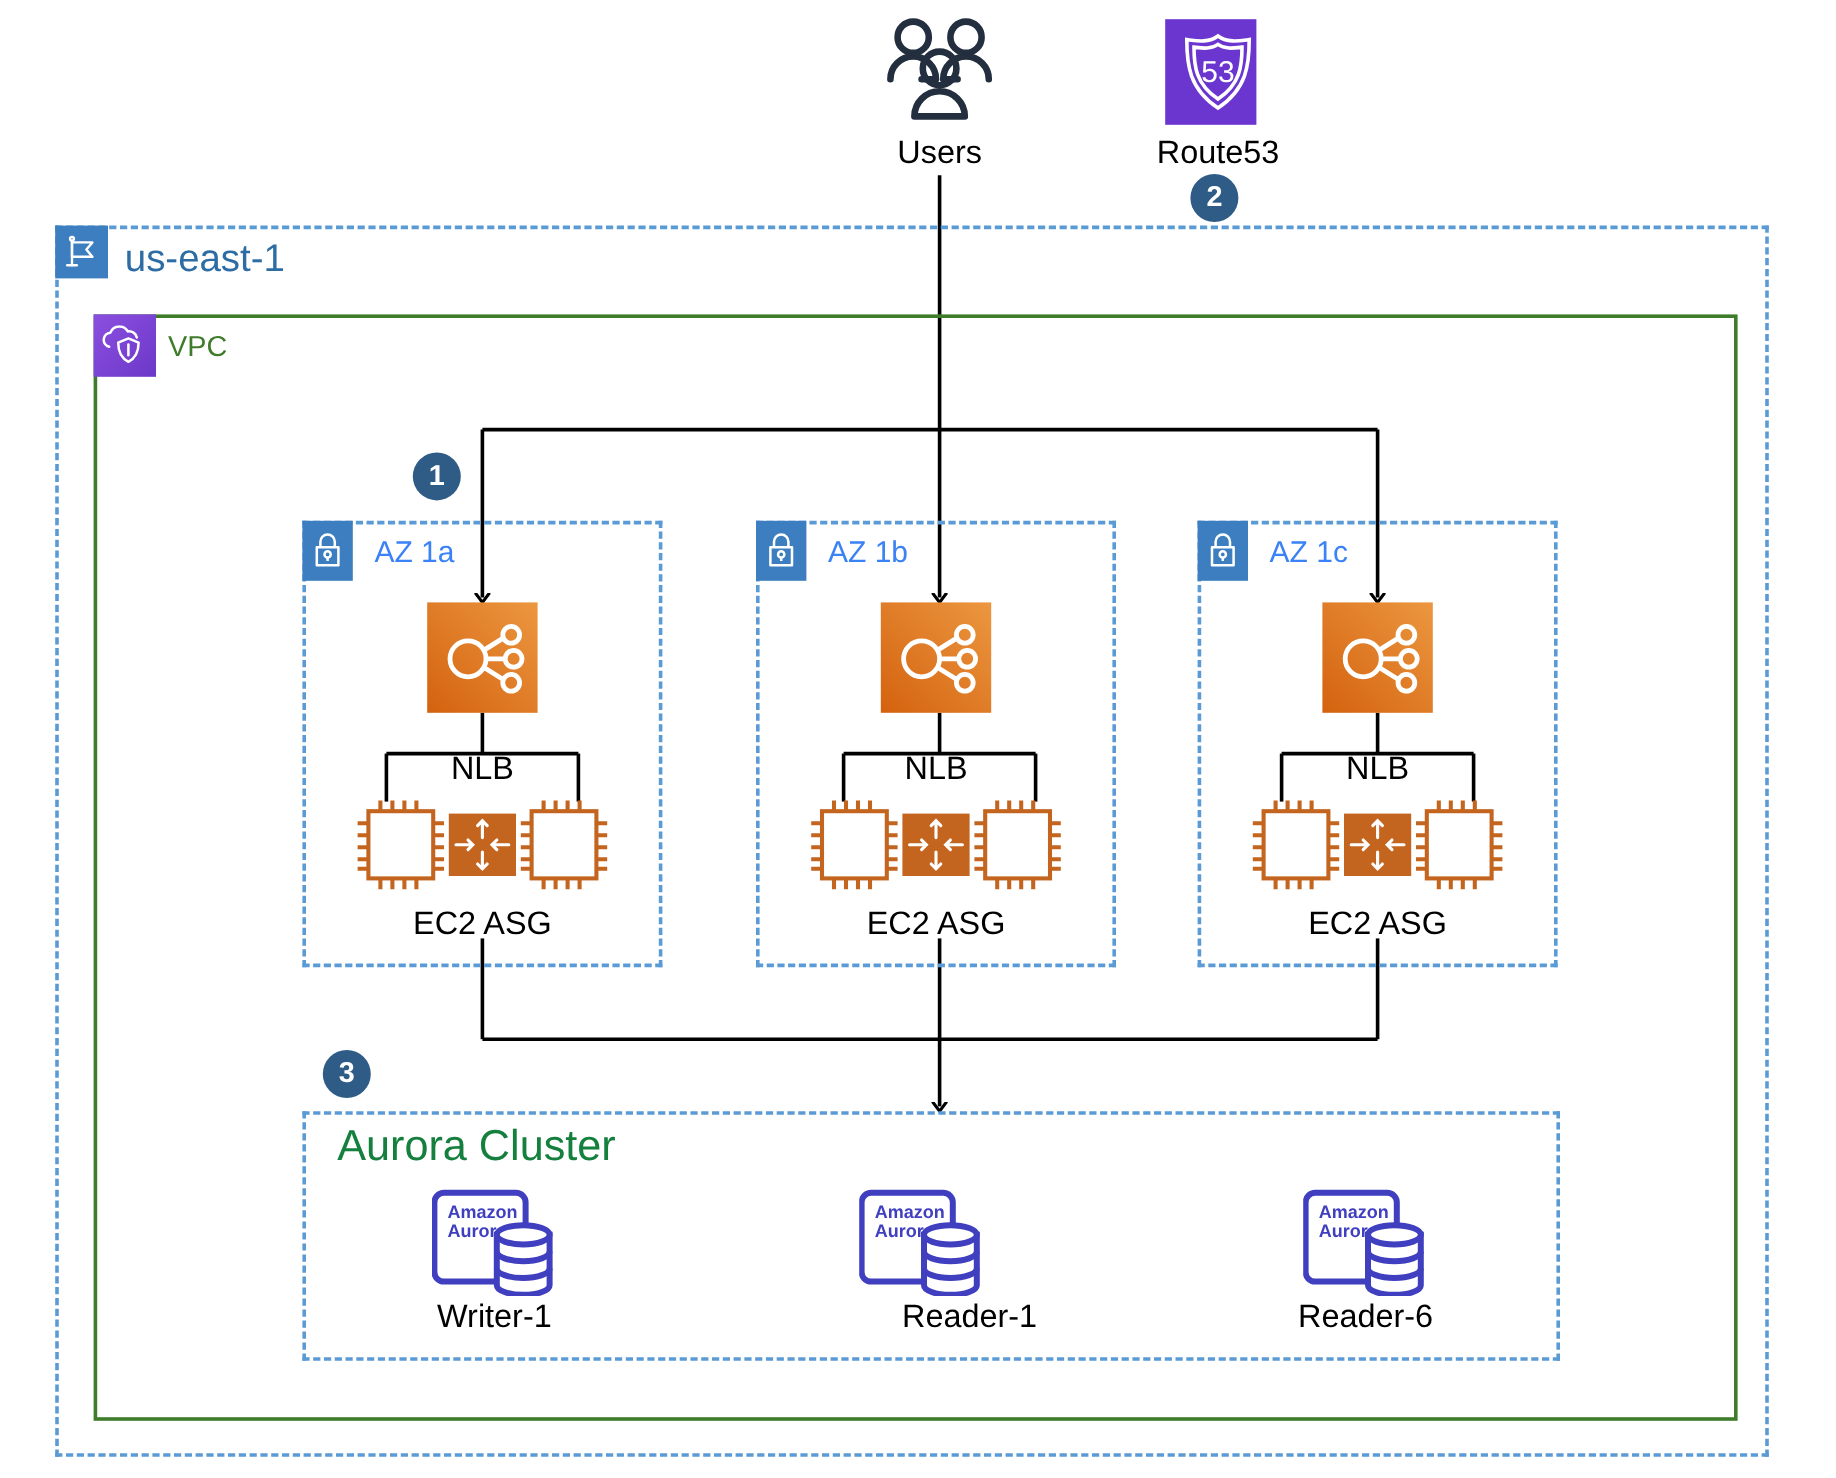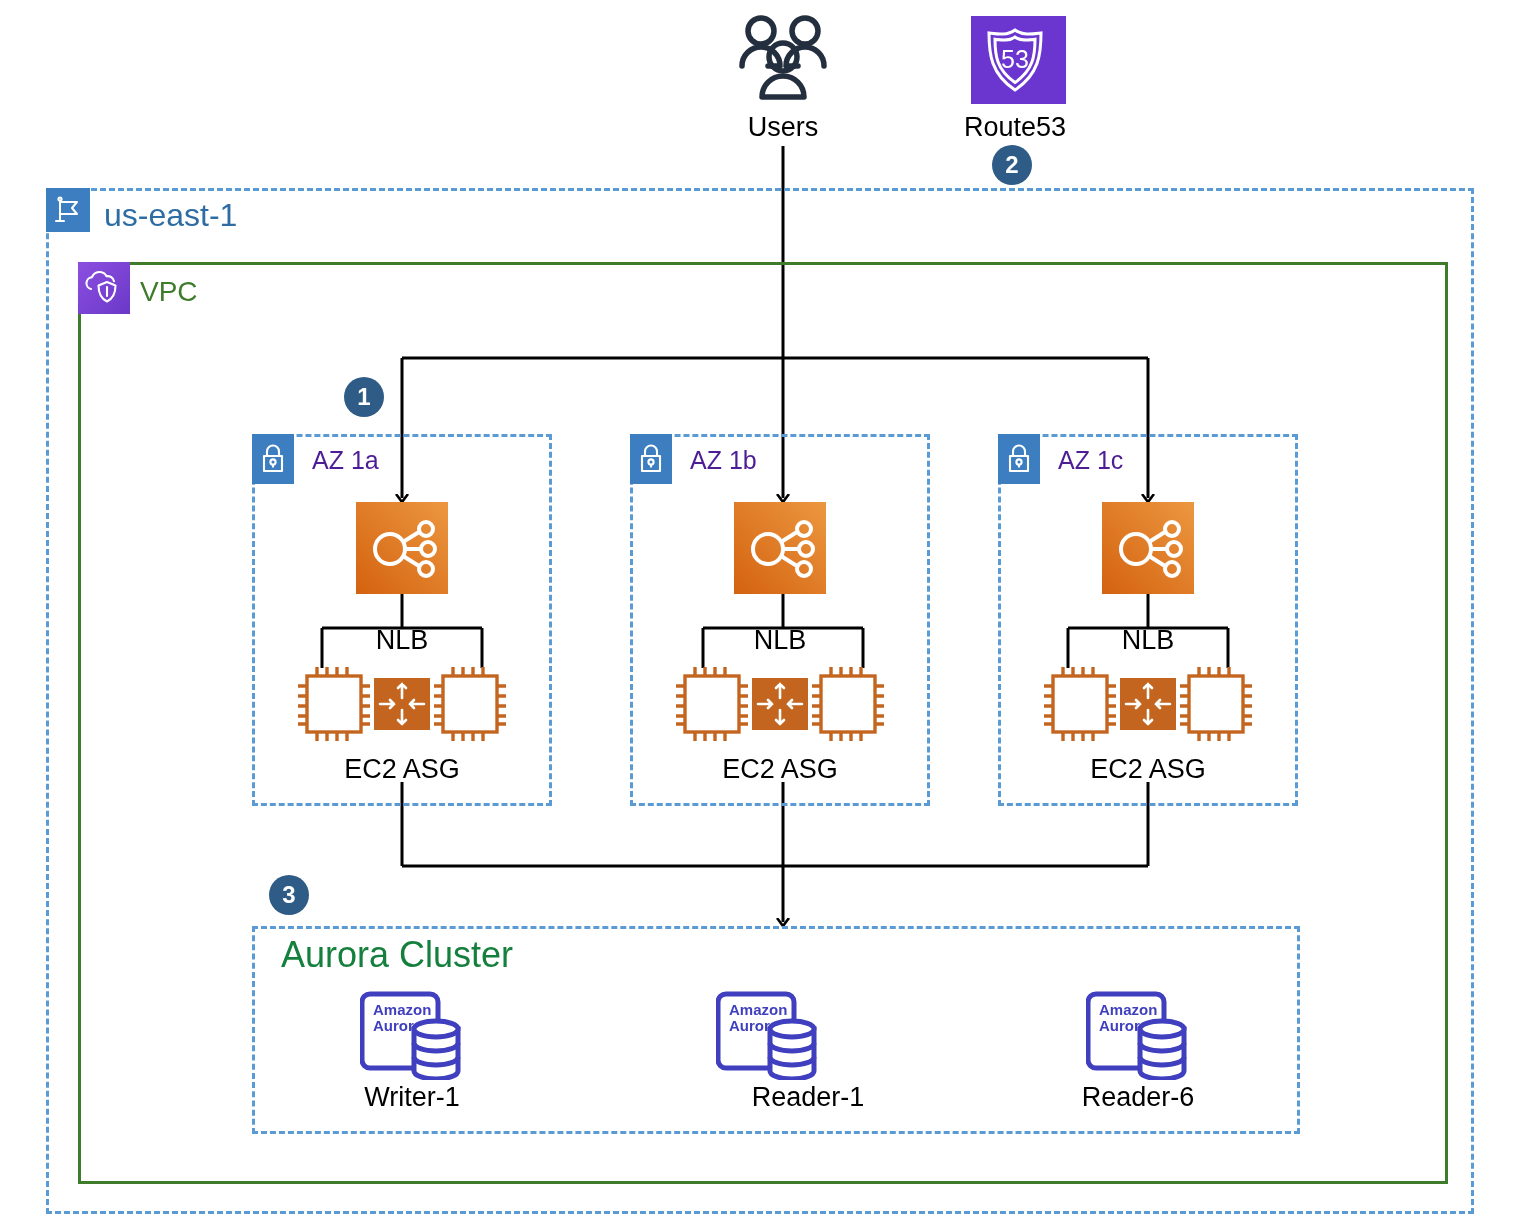--- a/index.html
+++ b/index.html
@@ -62,24 +62,24 @@
   .az-chip-1b{left:630px;}
   .az-chip-1c{left:998px;}
 
   
   .region-label{
     left:104px; top:197px;
     font-size:32px; color:#2E6DA4; white-space:nowrap;
   }
   .vpc-label{
     left:140px; top:276px;
-    font-size:28px; color:#3E7C2B; white-space:nowrap;
+    font-size:24px; color:#3E7C2B; white-space:nowrap;
   }
   .az-label{
-    top:446px; font-size:25px; color:#4c1d95; white-space:nowrap;
+    top:446px; font-size:25px; color:#3b82f6; white-space:nowrap;
   }
   .az-label-1a{left:312px;}
   .az-label-1b{left:690px;}
   .az-label-1c{left:1058px;}
   .aurora-label{
     left:281px; top:934px;
     font-size:36px; color:#15803d; white-space:nowrap;
   }
 
   
@@ -87,21 +87,21 @@
     font-size:27px; color:#000; text-align:right;
     white-space:nowrap; transform:translateX(-50%);
   }
 
   
   .users-icon{left:735px; top:12px; width:96px; height:102px;}
   .users-label{left:783px; top:112px;}
 
   
   .r53-icon{
-    left:971px; top:16px; width:95px; height:88px;
+    left:971px; top:16px; width:76px; height:88px;
     background:#6B36D0;
   }
   .r53-label{left:1015px; top:112px;}
 
   
   .badge{
     width:40px;height:40px;border-radius:50%;
     background:#2E5C87;
     color:#ffffff;
     display:flex;align-items:center;justify-content:center;

